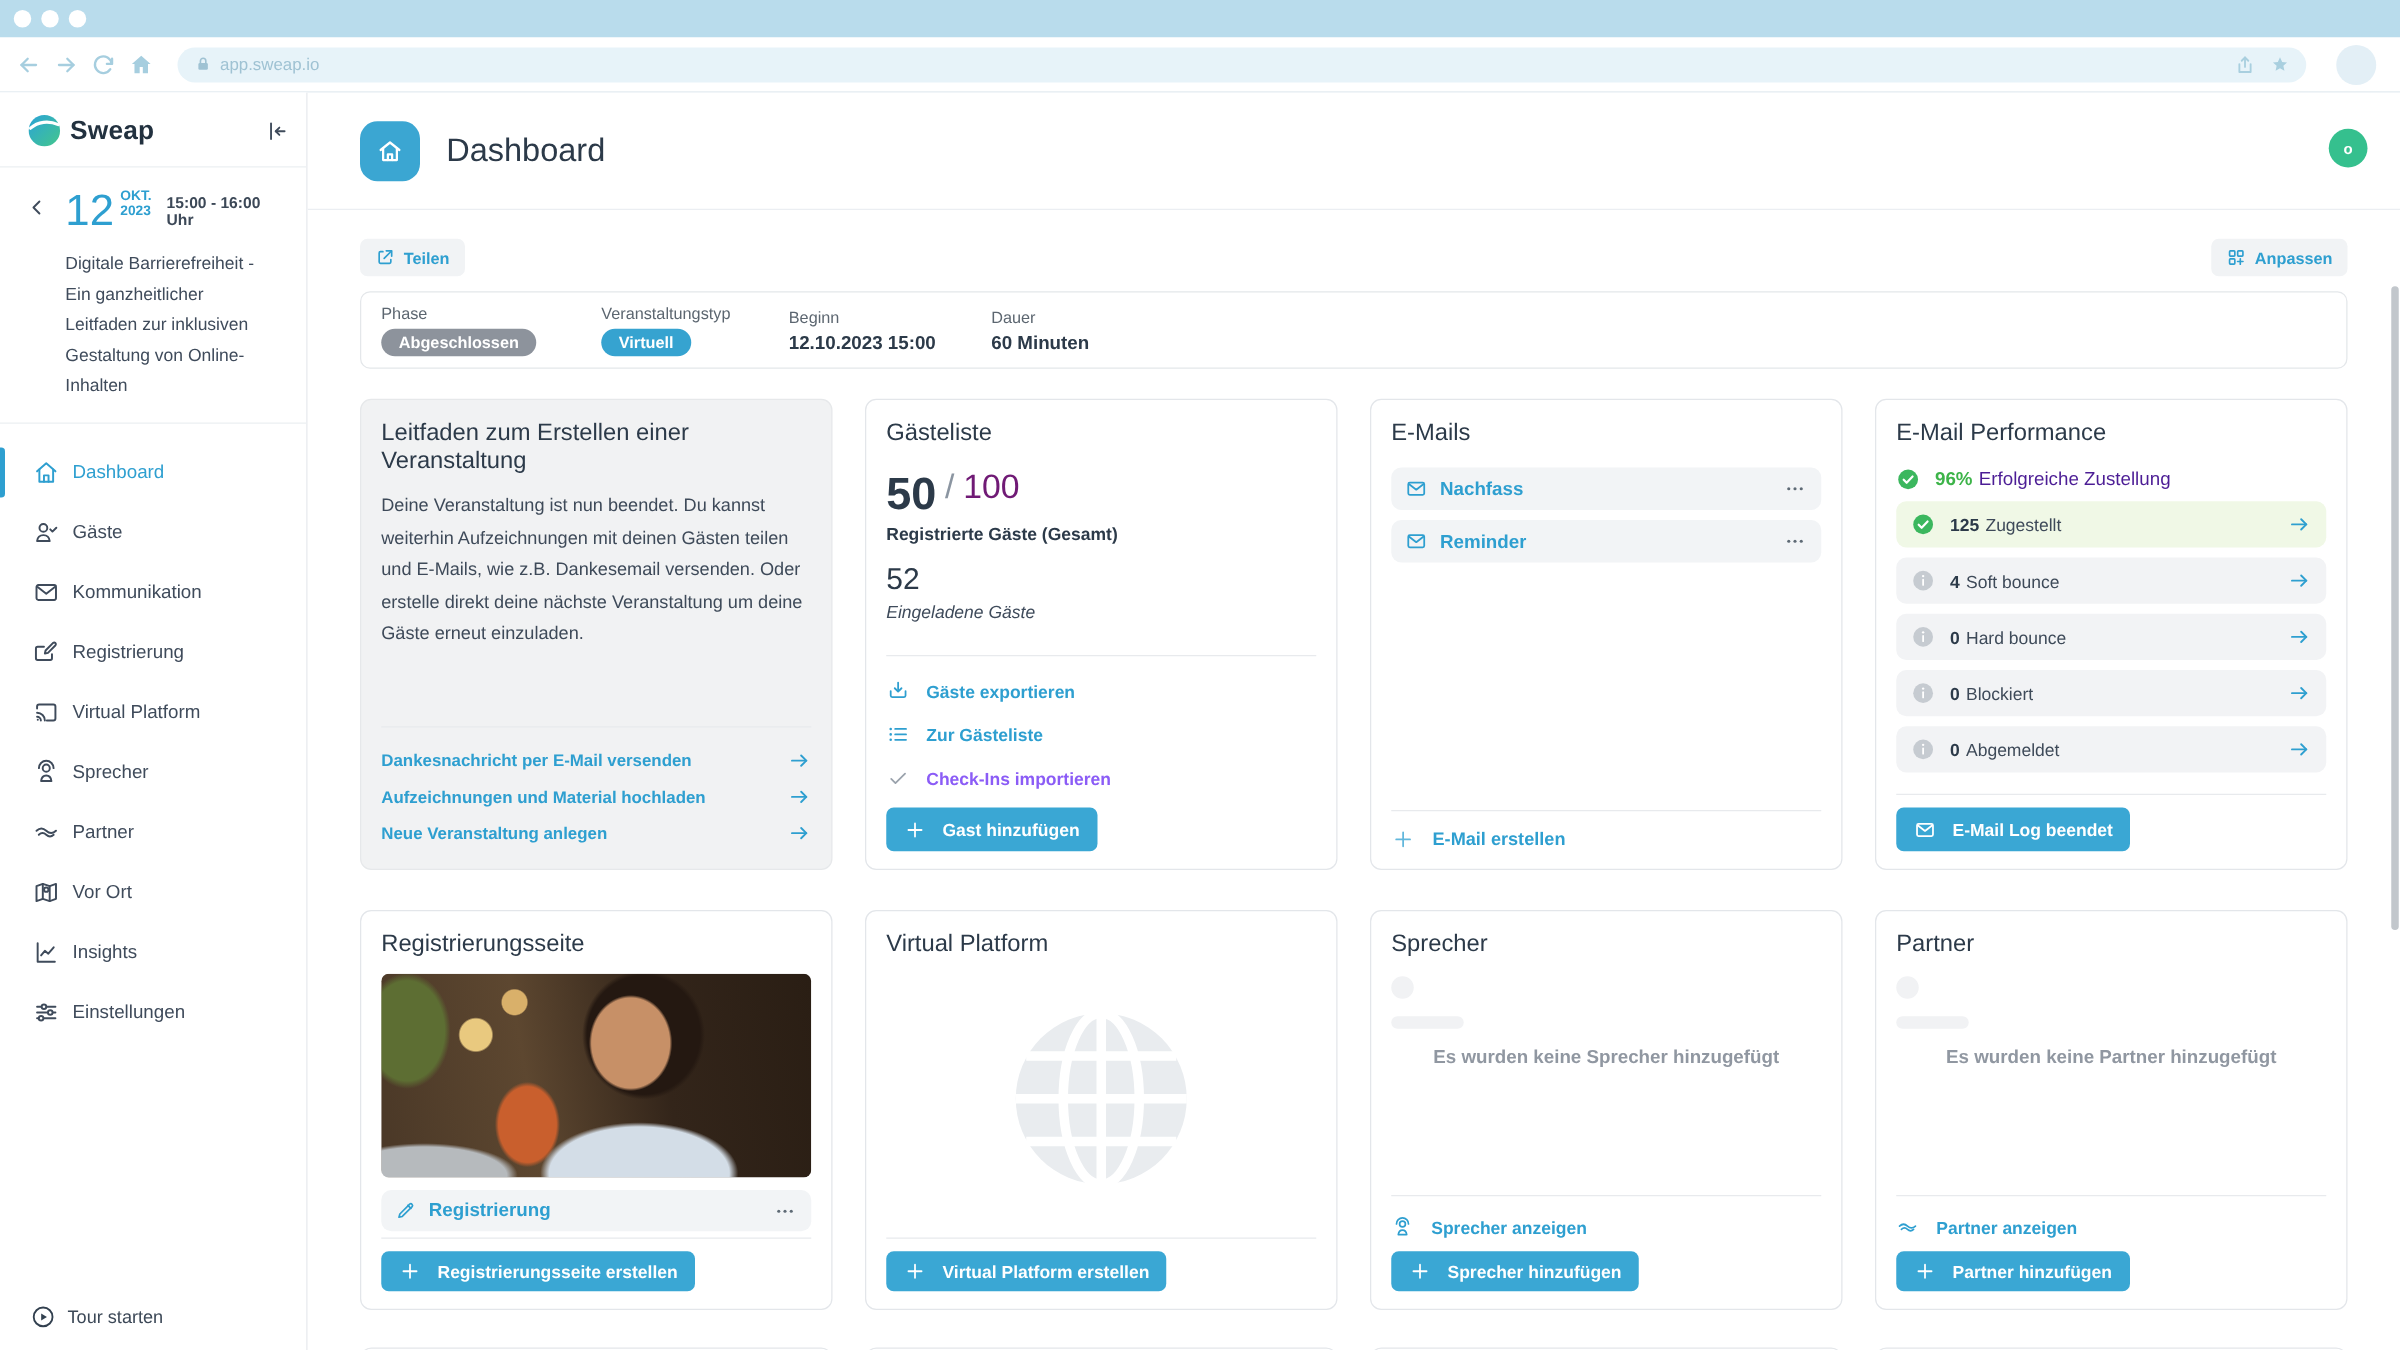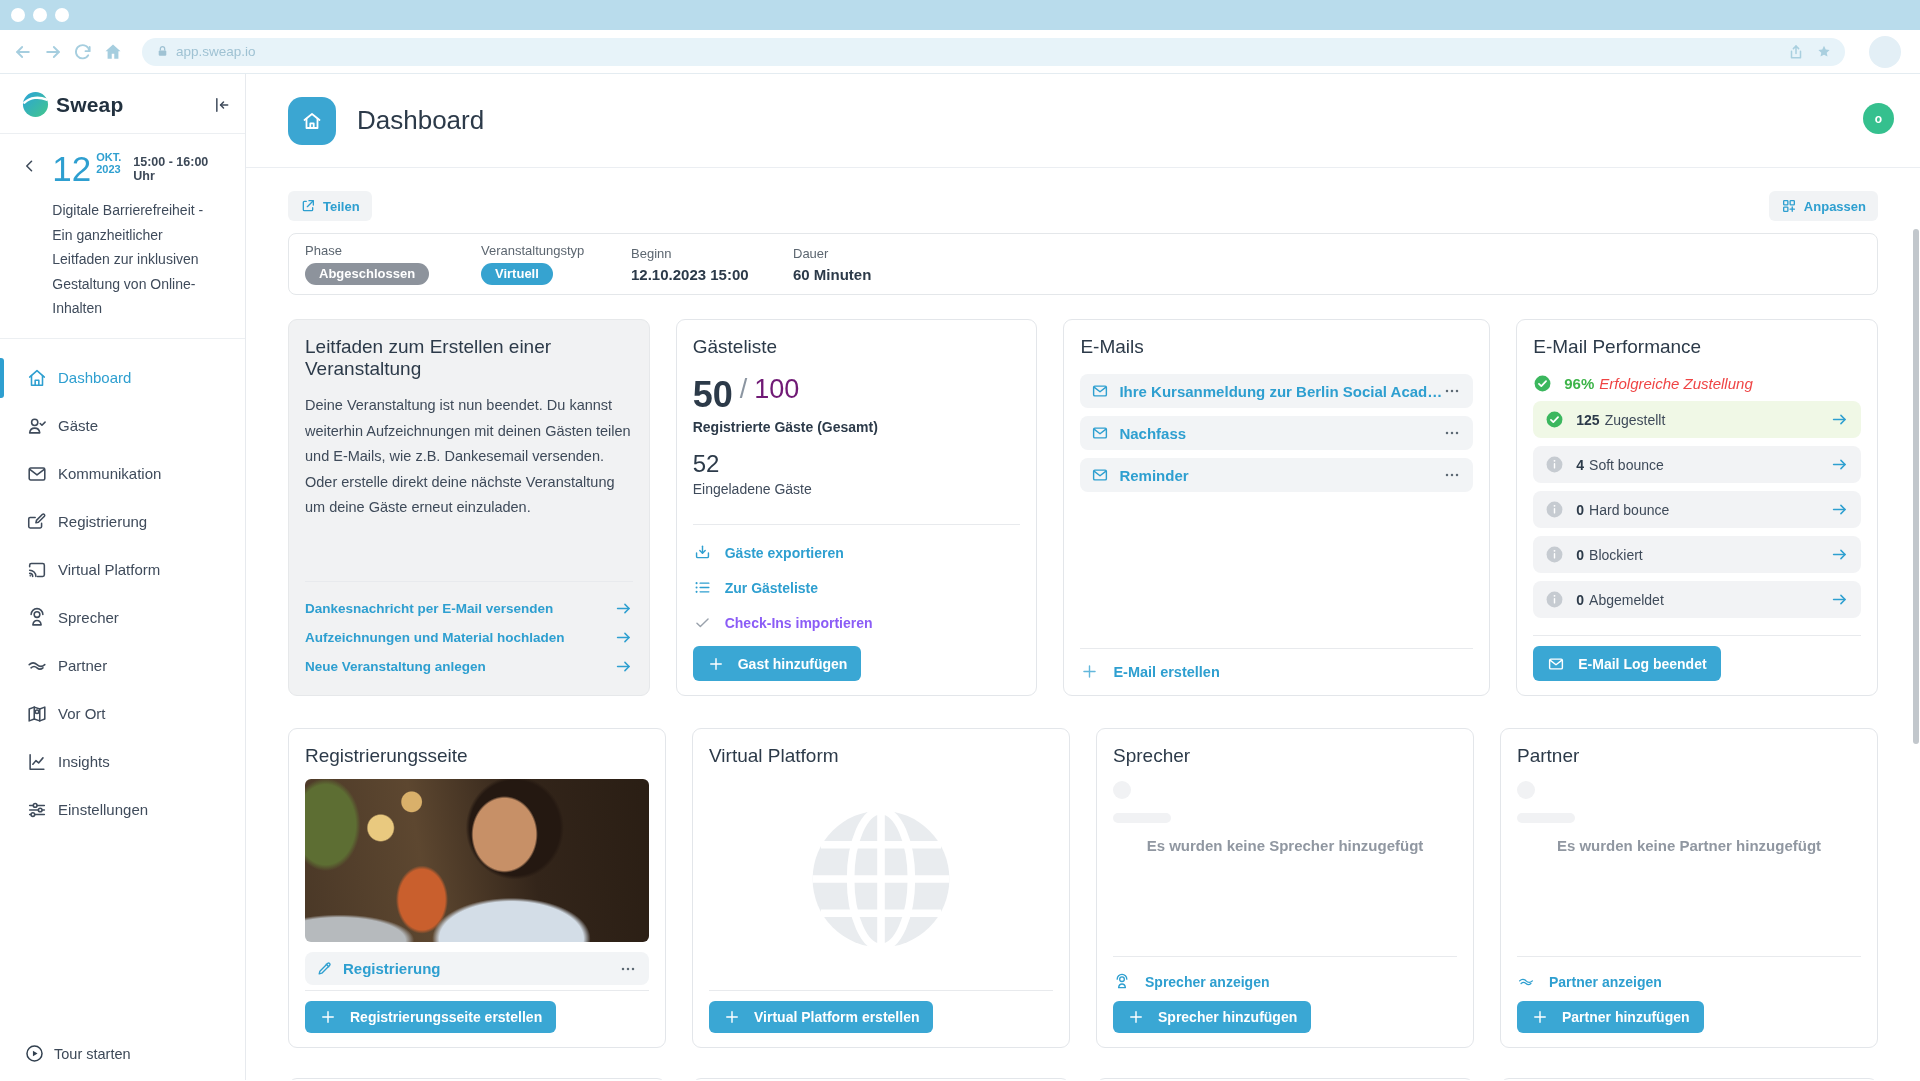--- a/index.html
+++ b/index.html
@@ -98,39 +98,39 @@
   .guide-links { margin-top:auto; }
   .g-link { display:flex; align-items:center; height:29px; color:#2E9FD0; font-size:13.5px; font-weight:700; cursor:pointer; }
 
   
   .big-nums { margin-top:16px; display:flex; align-items:flex-start; }
   .n-reg { font-size:36px; font-weight:700; color:#2C3A49; }
   .n-sep { font-size:27px; color:#8B95A1; margin:0 7px; font-weight:400; }
   .n-cap { font-size:27px; color:#701a75; font-weight:400; }
   .n-cap-lbl { font-size:14px; font-weight:700; color:#2C3A49; margin-top:3px; }
   .n-inv { font-size:24px; font-weight:500; color:#2C3A49; margin-top:15px; }
-  .n-inv-lbl { font-size:14px; color:#3F4B5B; margin-top:3px; }
+  .n-inv-lbl { font-size:14px; color:#3F4B5B; margin-top:3px;font-style:italic; }
   .icon-link { display:flex; align-items:center; height:35px; font-size:14px; font-weight:700; color:#2E9FD0; cursor:pointer; }
   .icon-link svg { width:19px; height:19px; margin-right:13px; }
   .icon-link.purple { color:#8B5CF6; }
   .icon-link.purple svg { color:#9AA2AC; }
 
   
   .mail-row { height:34px; background:#F2F4F6; border-radius:8px; display:flex; align-items:center;
     padding:0 11px; margin-top:8px; cursor:pointer; }
   .mail-row svg.env { width:18px; height:18px; color:#2E9FD0; margin-right:10px; }
   .mail-row .mr-label { color:#2E9FD0; font-size:15px; font-weight:600; white-space:nowrap; overflow:hidden; }
   .dots { margin-left:auto; width:20px; height:20px; color:#5E6A75; flex:none; }
   .create-row { display:flex; align-items:center; margin-top:13px; color:#2E9FD0; font-size:14.5px; font-weight:700; cursor:pointer; }
   .create-row svg { width:19px; height:19px; margin-right:14px; color:#62B7DC; }
 
   
   .perf-sum { display:flex; align-items:center; margin-top:16px; font-size:15px; }
   .perf-sum .pct { color:#3DB449; font-weight:700; margin:0 5px 0 12px; }
-  .perf-sum .sl { color:#ef4444;font-style:italic; }
+  .perf-sum .sl { color:#4c1d95; }
   .stat-row { height:37px; border-radius:8px; background:#F2F3F5; display:flex; align-items:center;
     padding:0 12px; margin-top:8px; font-size:14px; color:#3E4A59; cursor:pointer; }
   .stat-row.green { background:#F0F8E6; }
   .stat-row b { margin:0 5px 0 12px; color:#2C3A49; }
   .badge-ico { width:19px; height:19px; flex:none; }
 
   
   .photo { margin-top:12px; height:163px; border-radius:6px;
     background:
       radial-gradient(ellipse 52px 60px at 58% 34%, #C79067 0 60%, rgba(199,144,103,0) 64%),
@@ -469,32 +469,20 @@
         </div>
 
         <div class="card">
           <div class="card-title">E-Mails</div>
           <div style="margin-top:8px">
             <div class="mail-row">
               <svg class="env" viewBox="0 0 24 24" fill="none" stroke="currentColor" stroke-width="1.9" stroke-linecap="round" stroke-linejoin="round">
                   <rect x="3.5" y="5.5" width="17" height="13" rx="1.6"></rect>
                   <path d="M4.5 7.2l7.5 5.8 7.5-5.8"></path>
                 </svg>
-              <span class="mr-label">Ihre Kursanmeldung zur Berlin Social Acad…</span>
-              <svg class="dots" viewBox="0 0 24 24" fill="currentColor">
-                  <circle cx="6" cy="12" r="1.5"></circle>
-                  <circle cx="12" cy="12" r="1.5"></circle>
-                  <circle cx="18" cy="12" r="1.5"></circle>
-                </svg>
-            </div>
-            <div class="mail-row">
-              <svg class="env" viewBox="0 0 24 24" fill="none" stroke="currentColor" stroke-width="1.9" stroke-linecap="round" stroke-linejoin="round">
-                  <rect x="3.5" y="5.5" width="17" height="13" rx="1.6"></rect>
-                  <path d="M4.5 7.2l7.5 5.8 7.5-5.8"></path>
-                </svg>
               <span class="mr-label">Nachfass</span>
               <svg class="dots" viewBox="0 0 24 24" fill="currentColor">
                   <circle cx="6" cy="12" r="1.5"></circle>
                   <circle cx="12" cy="12" r="1.5"></circle>
                   <circle cx="18" cy="12" r="1.5"></circle>
                 </svg>
             </div>
             <div class="mail-row">
               <svg class="env" viewBox="0 0 24 24" fill="none" stroke="currentColor" stroke-width="1.9" stroke-linecap="round" stroke-linejoin="round">
                   <rect x="3.5" y="5.5" width="17" height="13" rx="1.6"></rect>

